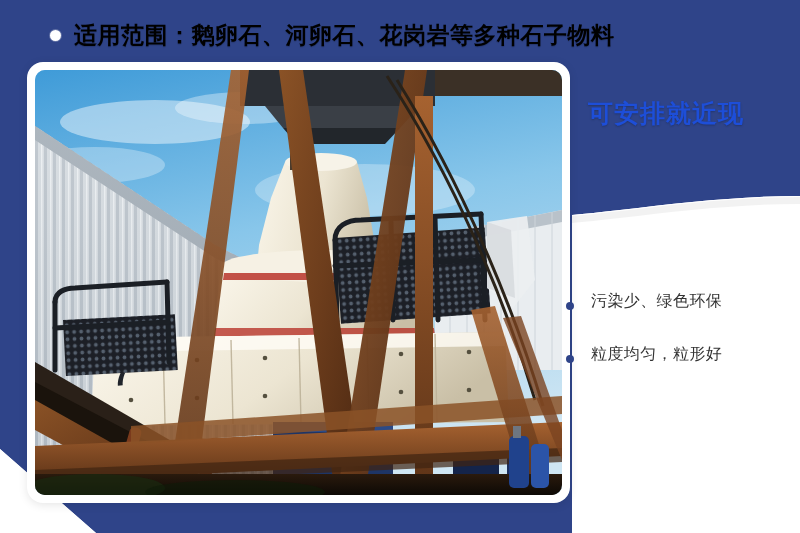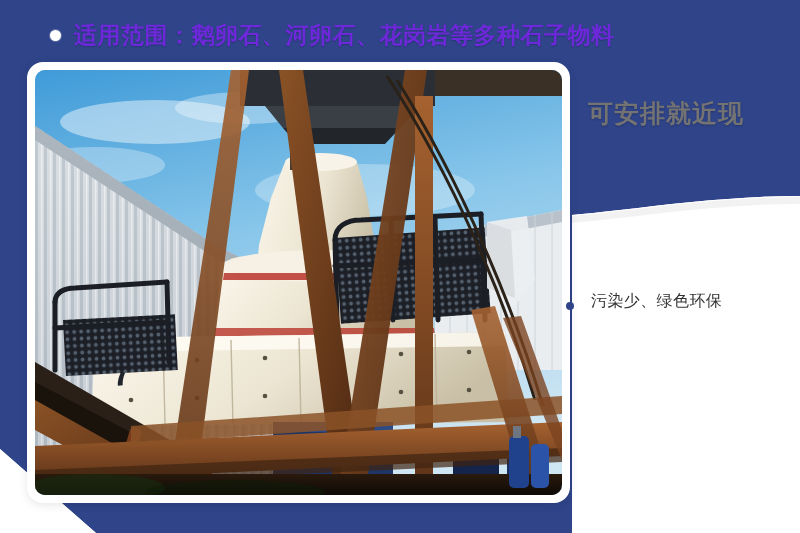--- a/index.html
+++ b/index.html
@@ -23,21 +23,21 @@
   .header {
     position:absolute; left:0; top:14px; width:800px; height:42px;
     display:flex; align-items:center; padding-left:50px;
   }
   .header-bullet {
     width:11px; height:11px; border-radius:50%;
     background:#ffffff; flex:0 0 auto; margin-right:13px;
     box-shadow:0 0 0 1px rgba(255,255,255,.25);
   }
   .header-text {
-    color:#6d28d9; font-size:23px; font-weight:bold;
+    color:#000000; font-size:23px; font-weight:bold;
     letter-spacing:.5px; white-space:nowrap;
     text-shadow:0 1px 1px rgba(0,0,0,.18);
   }
 
   
   .photo-card {
     position:absolute; left:27px; top:62px; width:543px; height:441px;
     background:#ffffff; border-radius:16px;
     box-shadow:0 2px 10px rgba(0,0,0,.10);
     padding:8px;
@@ -47,21 +47,21 @@
     border-radius:10px; overflow:hidden;
     background:#8ec4e8;
   }
   .photo svg { display:block; width:100%; height:100%; }
 
   
   .headline {
     position:absolute; left:588px; top:92px; width:206px;
   }
   .headline-line {
-    color:#737373; font-size:25px; font-weight:bold;
+    color:#1d4ed8; font-size:25px; font-weight:bold;
     line-height:42px; letter-spacing:1px; white-space:nowrap;
     text-shadow:0 1px 2px rgba(0,0,0,.22);
   }
 
   .feature-list {
     position:absolute; left:566px; top:288px; width:234px;
   }
   .feature-item {
     display:flex; align-items:center; margin-bottom:27px;font-family:Liberation Serif, serif;
   }
@@ -280,15 +280,19 @@
 
   <div class="headline">
     <div class="headline-line">可安排就近现</div>
   </div>
 
   <div class="feature-list">
     <div class="feature-item">
       <span class="feature-dot"></span>
       <span class="feature-text">污染少、绿色环保</span>
     </div>
+    <div class="feature-item">
+      <span class="feature-dot"></span>
+      <span class="feature-text">粒度均匀，粒形好</span>
+    </div>
   </div>
 
 </div>
 
 </body></html>

